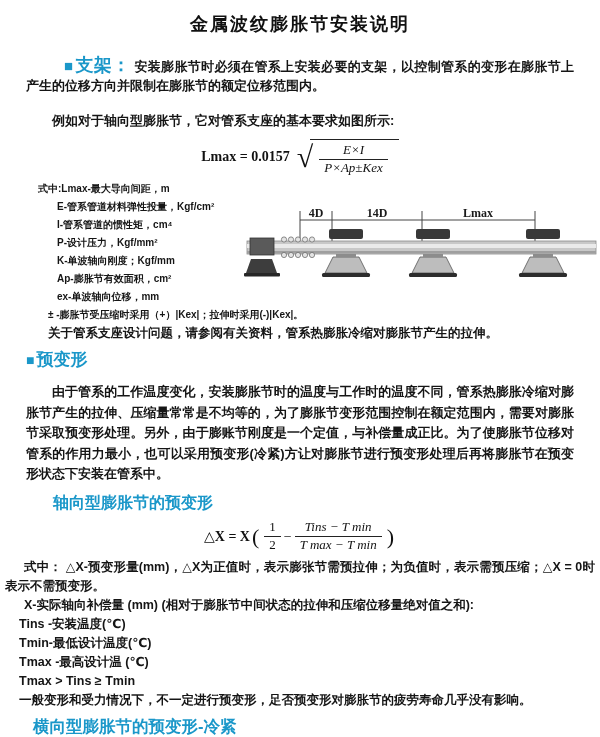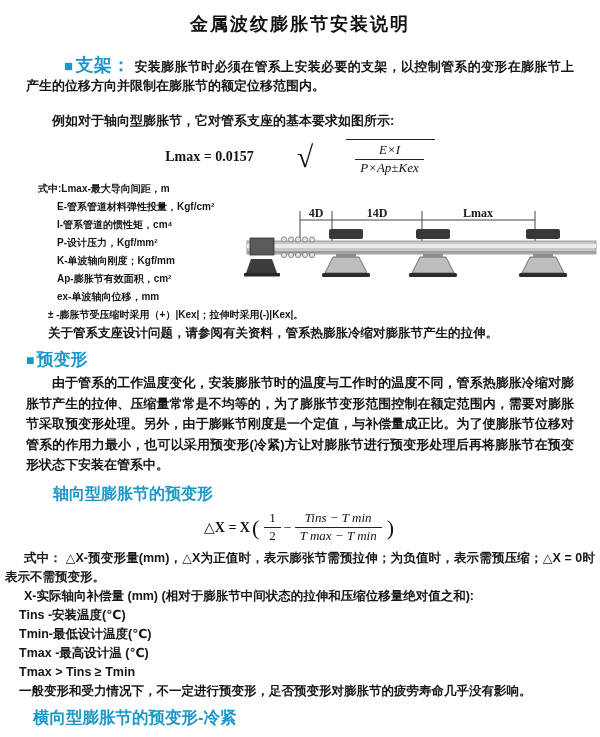--- a/index.html
+++ b/index.html
@@ -14,42 +14,42 @@
     font-size:18px;font-weight:700;letter-spacing:2px;color:#111;
   }
   
   .lead{margin:16px 26px;font-size:13px;font-weight:700;line-height:19px;text-indent:38px;text-align:justify;}
   .marker{color:#1a97c9;font-size:15px;font-weight:400;margin-right:2px;font-style:normal;}
   .support-title{color:#1a97c9;font-size:18px;font-weight:700;margin-right:4px;}
   .example{margin:3px 26px 0;font-size:13px;font-weight:700;line-height:19px;text-indent:26px;}
   
   .formula{display:flex;justify-content:center;align-items:center;
     font-family:"Liberation Serif","DejaVu Serif",serif;color:#111;font-size:14px;}
-  .formula1{margin:9px 16px 5px;height:36px;gap:36px;}
+  .formula1{margin:9px 16px 5px;height:36px;}
   .f-bold{font-weight:700;}
   .it{font-style:italic;}
   .sqrt-sign{font-size:30px;font-weight:400;line-height:1;margin:0 -3px 0 7px;}
   .radicand{border-top:1.5px solid #222;padding:2px 8px 0 6px;}
   .frac{display:inline-flex;flex-direction:column;align-items:center;line-height:1.12;font-size:13px;margin:0 3px;}
   .frac .fnum{padding:0 5px 1px;}
   .frac .fden{border-top:1px solid #222;padding:1px 5px 0;}
   .big-paren{font-size:22px;font-weight:400;margin:0 2px;}
   .formula2{margin:6px 0 2px;height:34px;}
   .formula3{margin:8px 0 2px;height:32px;}
   
   .defs{margin:0 0 0 38px;width:430px;font-size:10px;font-weight:700;line-height:18px;}
   .defs div{white-space:nowrap;}
   .defs .sub{padding-left:19px;}
   .defs .pm{padding-left:10px;}
   .note{margin:0 0 0 48px;font-size:12.5px;font-weight:700;line-height:18px;white-space:nowrap;}
   
   .diagram{position:absolute;left:243px;top:192px;width:357px;height:97px;}
   .dim-label{font-family:"Liberation Serif","DejaVu Serif",serif;font-weight:700;font-size:12px;fill:#1a1a1a;}
   
-  .sec-h{margin:6px 0 2px 26px;font-size:17px;font-weight:700;color:#1a97c9;}
+  .sec-h{margin:6px 0 11px 26px;font-size:17px;font-weight:700;color:#1a97c9;}
   .sec-h .marker{font-size:14px;}
   .body-p{margin:2px 26px 0;font-size:13px;font-weight:700;line-height:20.5px;text-align:justify;text-indent:26px;}
   .sub-h{color:#1a97c9;font-size:16px;font-weight:700;margin:8px 0 0 53px;}
   .sub-h2{color:#1a97c9;font-size:16.5px;font-weight:700;margin:6px 0 0 33px;}
   .explain{margin:4px 5px 0;font-size:12.5px;font-weight:700;line-height:19px;text-indent:19px;text-align:justify;}
   .a-line{margin:0 0 0 19px;font-size:12.5px;font-weight:700;line-height:19px;white-space:nowrap;}
   .a-line.first{margin-left:24px;}
 </style>
 </head>
 <body>

